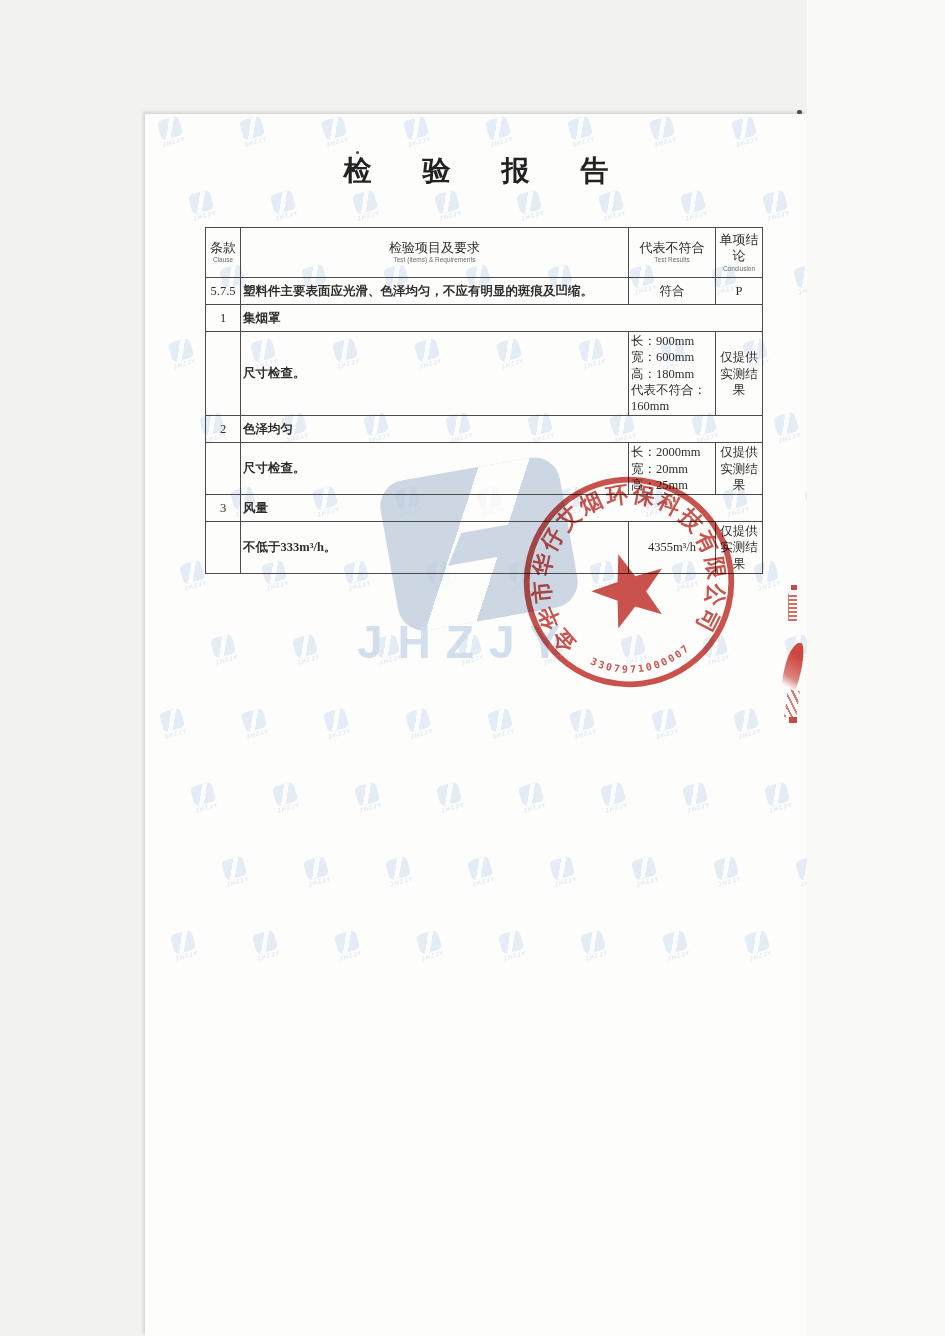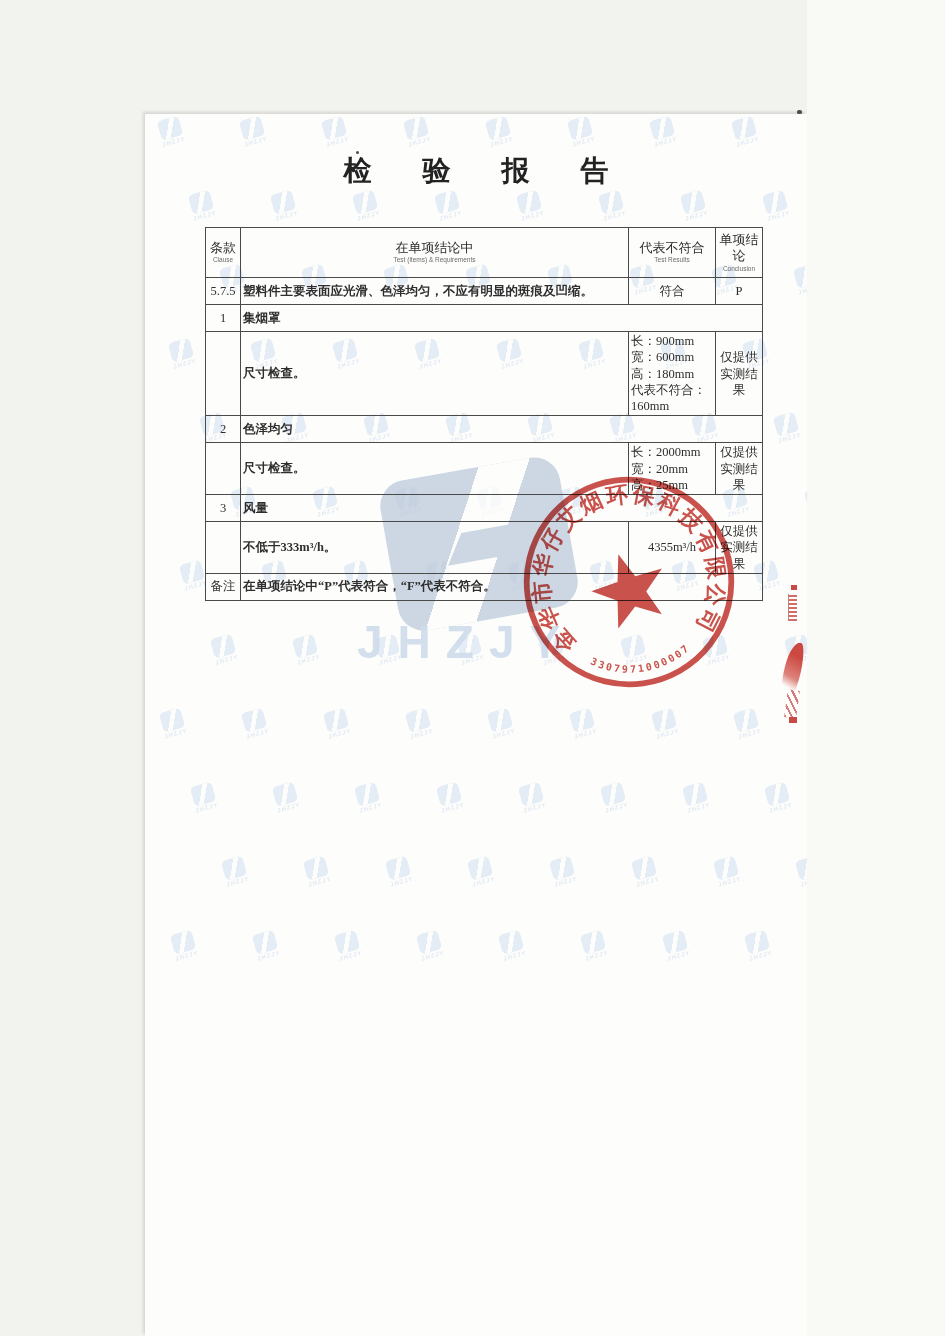--- a/index.html
+++ b/index.html
@@ -479,21 +479,21 @@
             <col style="width:87px">
             <col style="width:47px">
           </colgroup>
         <tbody>
             <tr class="h50">
           <td>
             <span class="hdr-cn">条款</span>
             <span class="hdr-en">Clause</span>
           </td>
           <td>
-            <span class="hdr-cn">在单项结论中</span>
+            <span class="hdr-cn">检验项目及要求</span>
             <span class="hdr-en">Test (items) &amp; Requirements</span>
           </td>
           <td>
             <span class="hdr-cn">代表不符合</span>
             <span class="hdr-en">Test Results</span>
           </td>
           <td>
             <span class="hdr-cn" style="white-space:pre-line">单项结
 论</span>
             <span class="hdr-en">Conclusion</span>
@@ -533,24 +533,20 @@
         </tr>
         <tr class="h27">
           <td class="c-clause">3</td>
           <td class="c-item" colspan="3">风量</td>
         </tr>
         <tr class="h43">
           <td class="c-clause"></td>
           <td class="c-item">不低于333m³/h。</td>
           <td class="c-result">4355m³/h</td>
           <td class="c-conclusion">仅提供实测结果</td>
-        </tr>
-        <tr class="h27">
-          <td class="c-clause">备注</td>
-          <td class="c-item" colspan="3">在单项结论中“P”代表符合，“F”代表不符合。</td>
         </tr>
       </tbody>
         </table>
     </div>
 
     <svg class="stamp" viewBox="0 0 220 220">
       <defs>
         <path id="arcTop" d="M 56.3 163.7 A 76 76 0 1 1 163.7 163.7" fill="none"></path>
         <path id="arcBottom" d="M 60.7 180.5 A 86 86 0 0 0 159.3 180.5" fill="none"></path>
       </defs>

